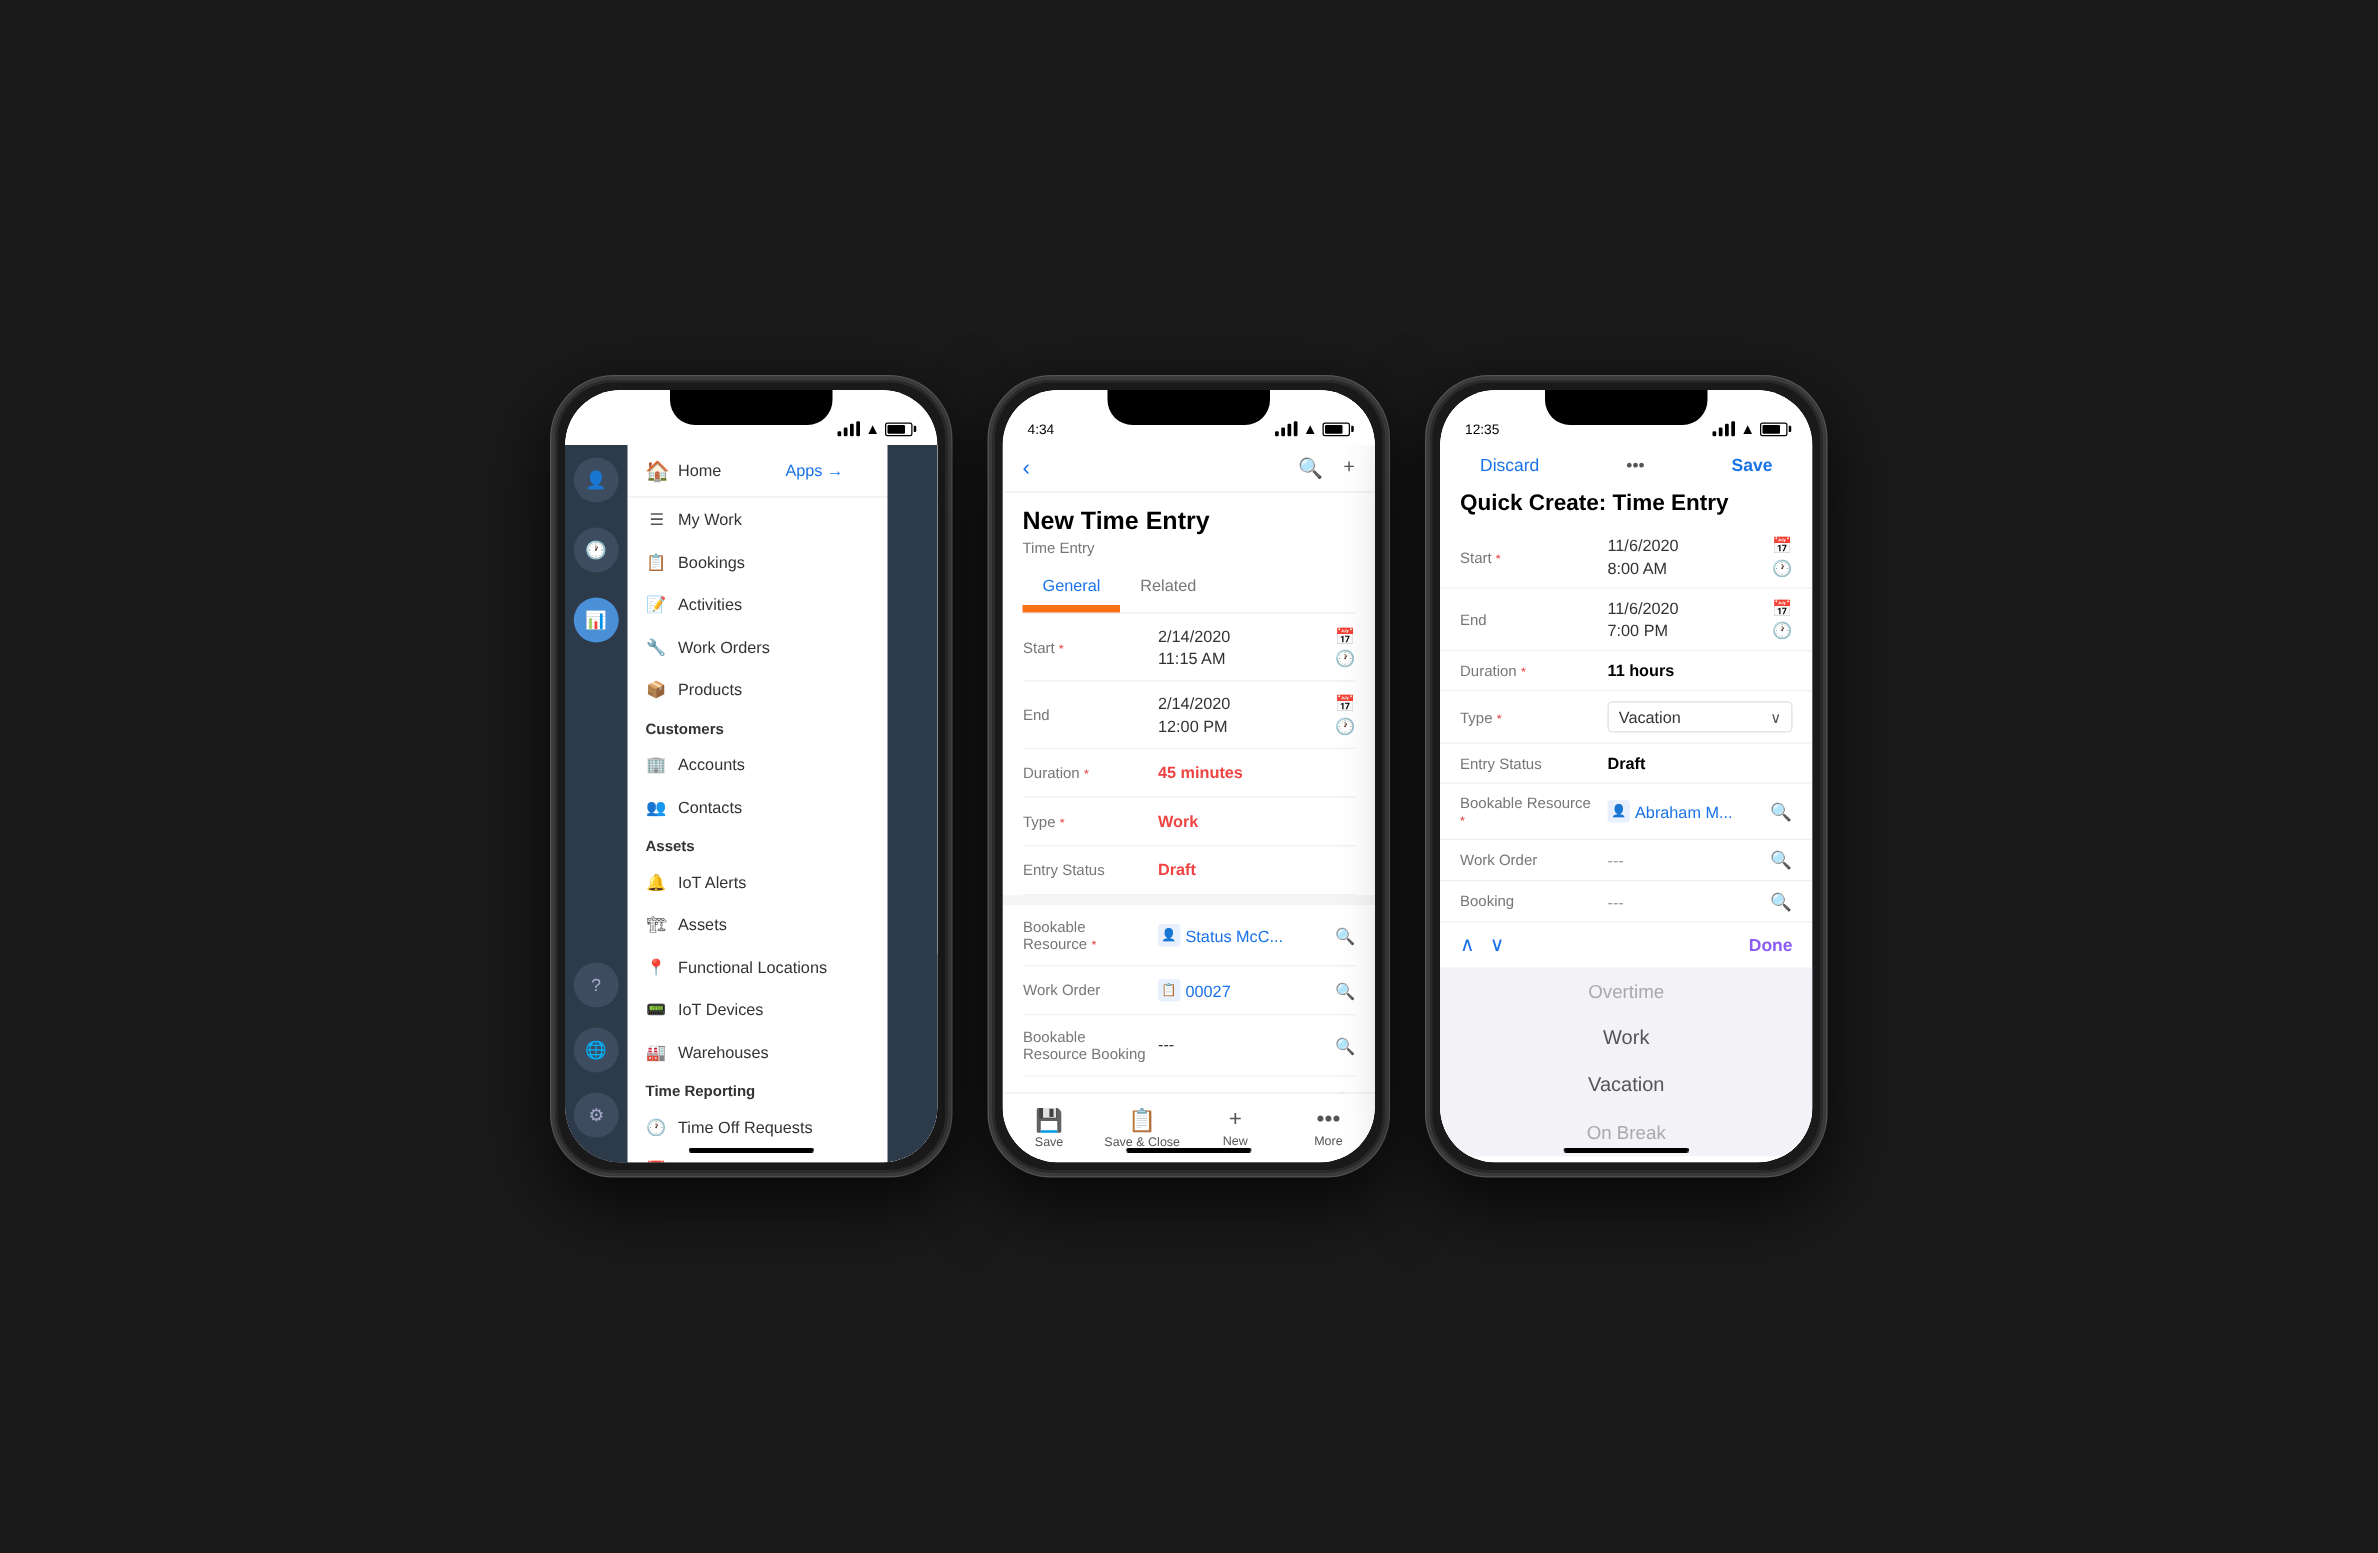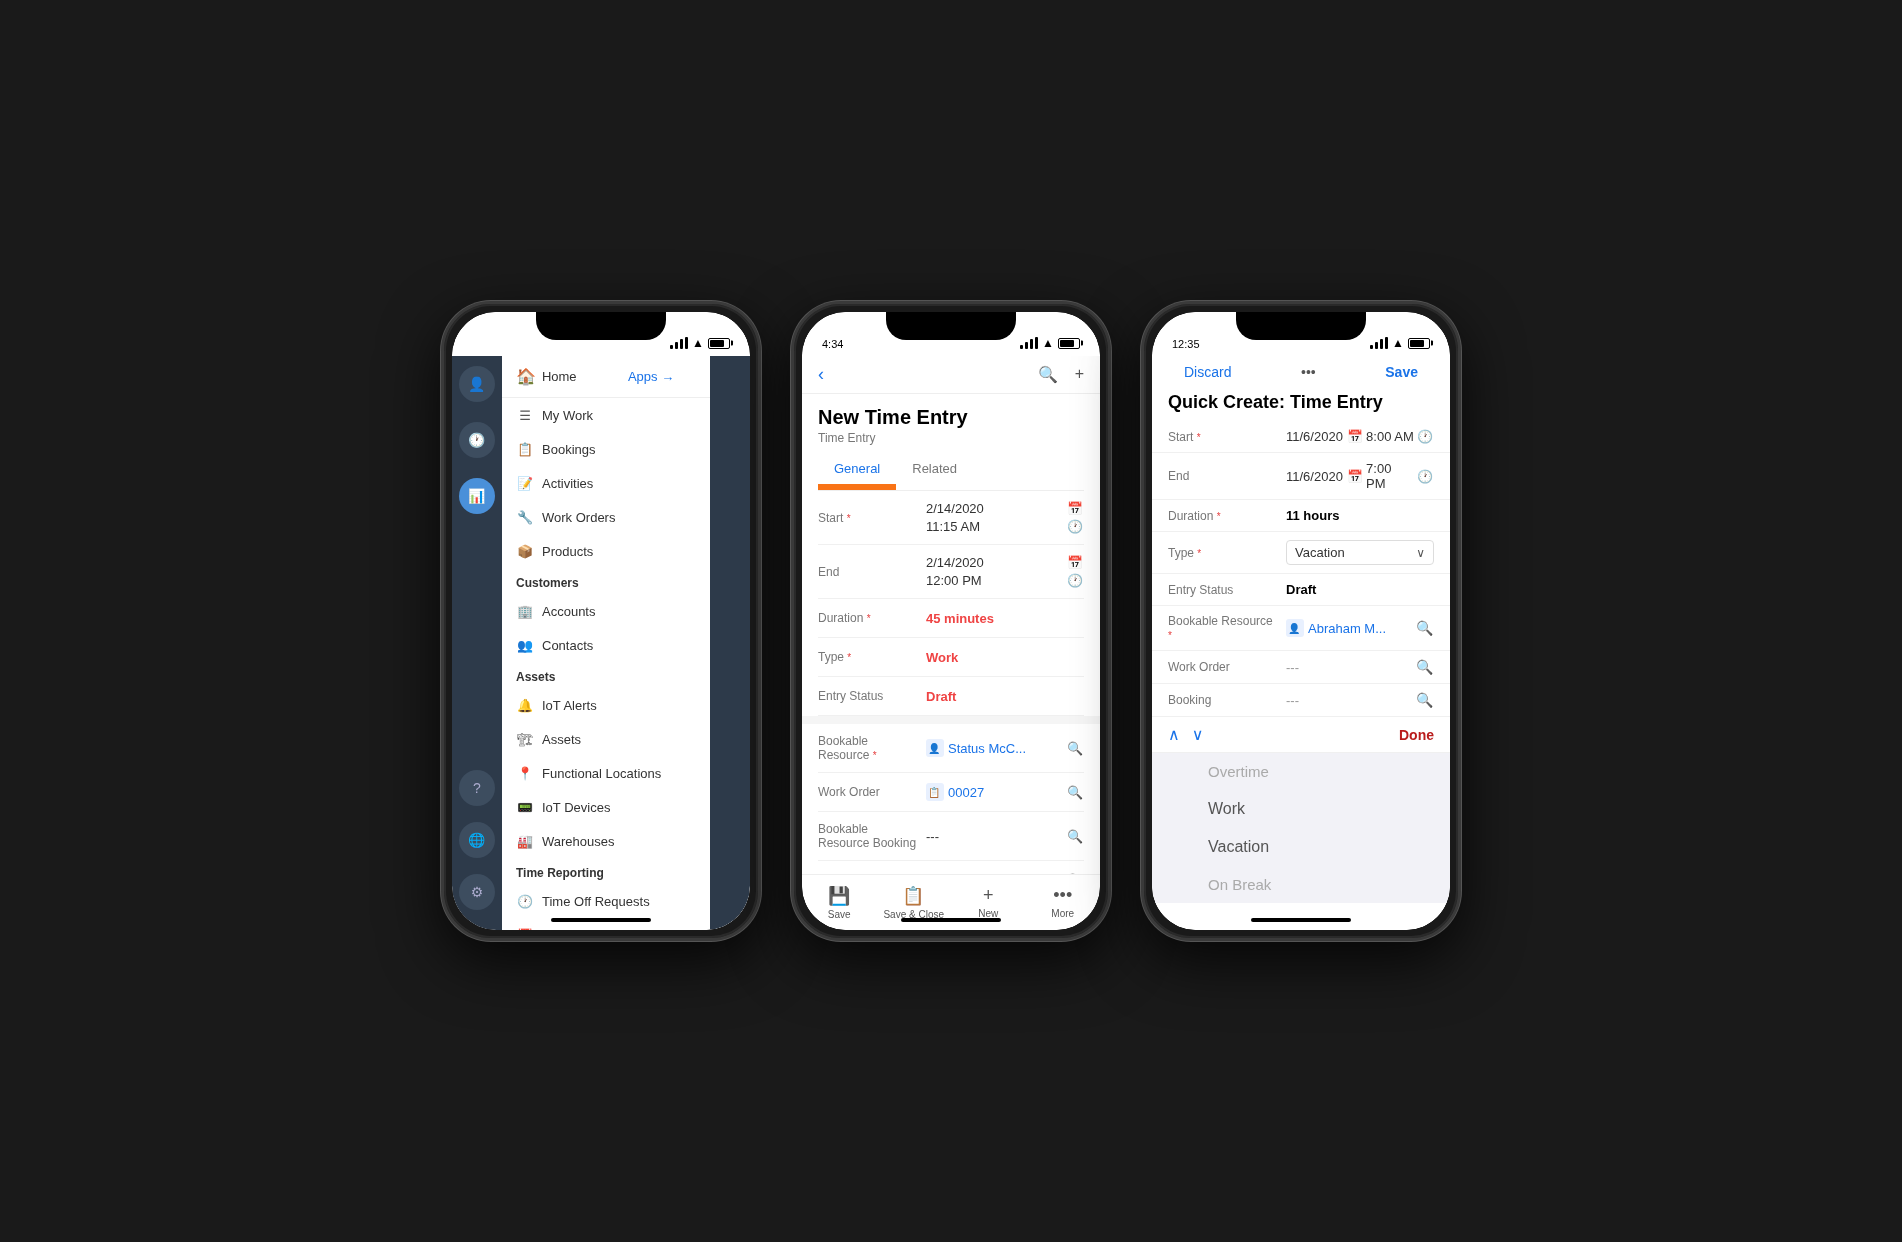--- a/index.html
+++ b/index.html
@@ -270,21 +270,21 @@
     .p3-form { flex: 1; overflow: hidden; }
     .p3-field {
       display: flex;
       align-items: center;
       padding: 8px 16px;
       border-bottom: 1px solid #f0f0f0;
       gap: 8px;
     }
     .p3-field-label { font-size: 12px; color: #777; width: 110px; flex-shrink: 0; }
     .p3-required { color: #e53e3e; font-size: 10px; }
-    .p3-date-group { display: flex; gap: 3px; flex: 1; }
+    .p3-date-group { display: flex; flex-direction: column; gap: 3px; flex: 1; }
     .p3-date-row { display: flex; align-items: center; gap: 4px; }
     .p3-date-text { font-size: 13px; color: #333; }
     .p3-cal-icon { font-size: 13px; color: #777; margin-left: auto; }
     .p3-value { flex: 1; font-size: 13px; color: #000; font-weight: 600; }
     .p3-type-dropdown {
       flex: 1;
       display: flex;
       align-items: center;
       justify-content: space-between;
       border: 1px solid #ddd;
@@ -306,30 +306,30 @@
     .p3-search { font-size: 14px; color: #777; margin-left: auto; }
     .p3-dash { color: #999; font-size: 13px; }
     .p3-nav-row {
       display: flex;
       align-items: center;
       padding: 8px 16px;
       border-bottom: 1px solid #f0f0f0;
     }
     .p3-nav-arrows { display: flex; gap: 12px; }
     .p3-arrow { font-size: 16px; color: #1a73e8; }
-    .p3-done { margin-left: auto; font-size: 14px; color: #b91c1c; font-weight: 600; }
+    .p3-done { margin-left: auto; font-size: 14px; color: #8b5cf6; font-weight: 600; }
     .p3-picker {
       background: #f2f2f7;
       flex: 1;
     }
     .p3-picker-item {
       padding: 10px 16px;
       font-size: 15px;
       color: #aaa;
-      margin-left: 40px;
+      text-align: center;
     }
     .p3-picker-item.selected {
       color: #000;
       font-weight: 700;
       font-size: 18px;
       background: #e8e8ed;
     }
     .p3-picker-item.near {
       color: #555;
       font-size: 16px;

